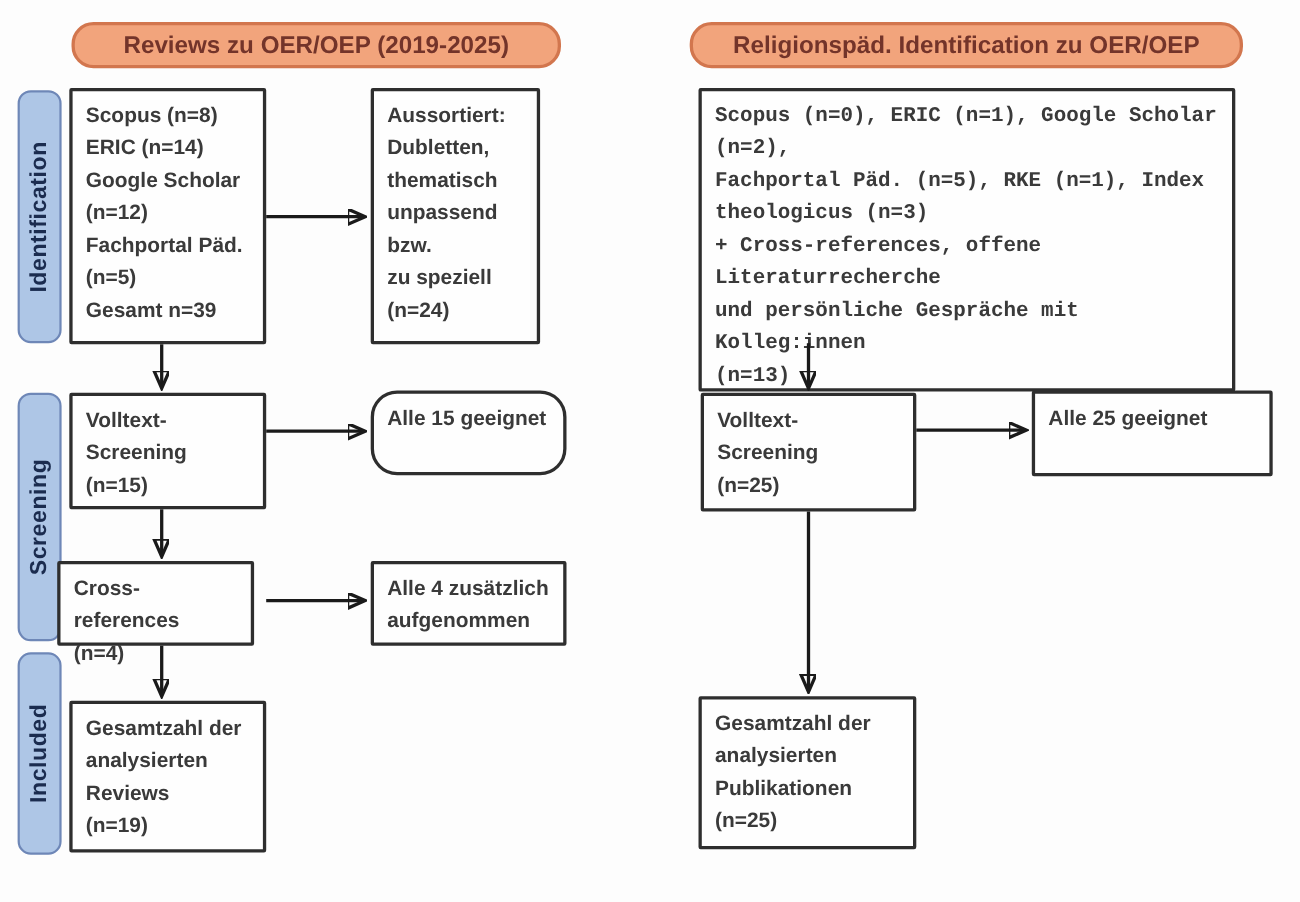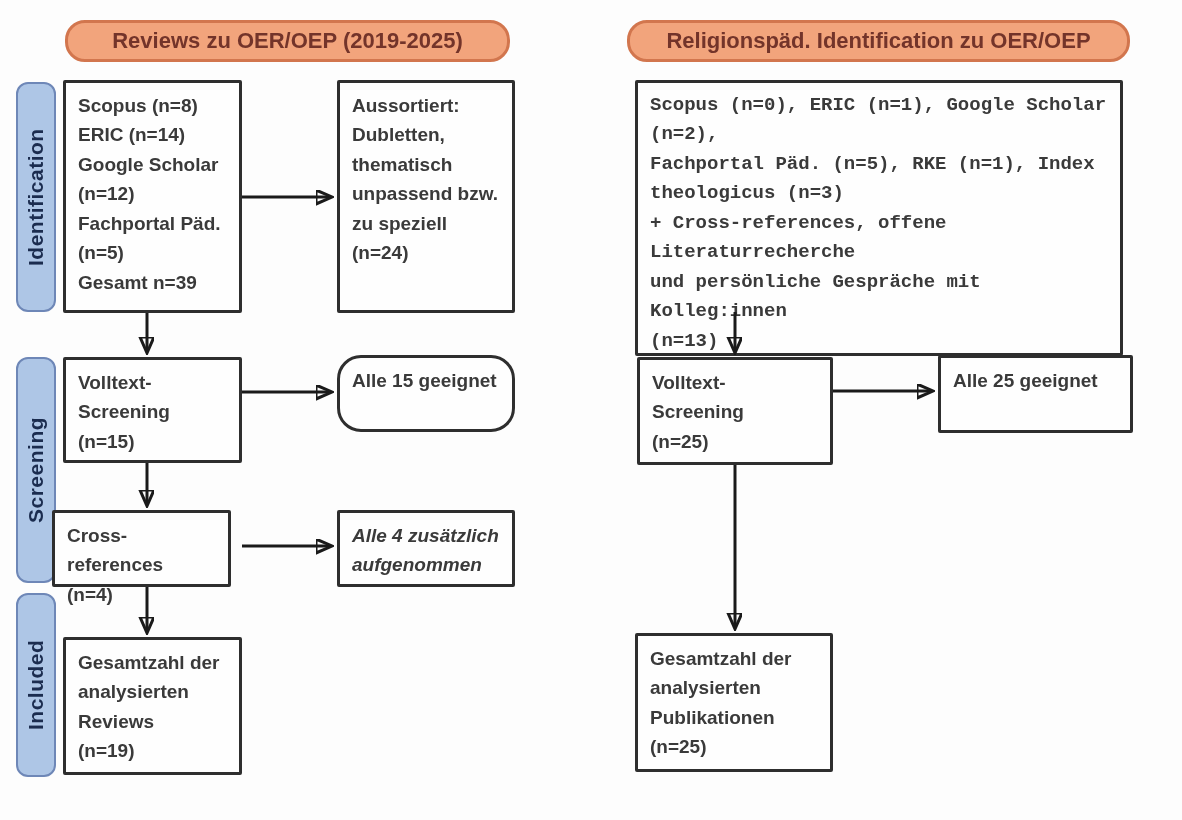--- a/index.html
+++ b/index.html
@@ -51,30 +51,30 @@
 
   
   #hdr-left   {left:65px;  top:20px; width:445px; height:42px;}
   #hdr-right  {left:627px; top:20px; width:503px; height:42px;}
 
   #stage-identification {left:16px; top:82px;  width:40px; height:230px;}
   #stage-screening      {left:16px; top:357px; width:40px; height:226px;}
   #stage-included       {left:16px; top:593px; width:40px; height:184px;}
 
   #box-left-sources   {left:63px;  top:80px;  width:179px; height:233px;}
-  #box-left-excluded  {left:337px; top:80px;  width:178px; height:233px;}
+  #box-left-excluded  {left:337px; top:80px;  width:154px; height:233px;}
   #box-left-fulltext  {left:63px;  top:357px; width:179px; height:106px;}
   #box-left-fulltext-result {left:337px; top:355px; width:178px; height:77px;border-radius:24px;}
   #box-left-crossref  {left:52px;  top:510px; width:179px; height:77px;}
-  #box-left-crossref-result {left:337px; top:510px; width:178px; height:77px;font-style:italic;}
+  #box-left-crossref-result {left:337px; top:510px; width:178px; height:77px;}
   #box-left-included  {left:63px;  top:637px; width:179px; height:138px;}
 
   #box-right-sources  {left:635px; top:80px;  width:488px; height:276px;font-family:Liberation Mono, monospace;}
   #box-right-fulltext {left:637px; top:357px; width:196px; height:108px;}
-  #box-right-fulltext-result {left:938px; top:355px; width:195px; height:78px;}
+  #box-right-fulltext-result {left:938px; top:355px; width:219px; height:78px;}
   #box-right-included {left:635px; top:633px; width:198px; height:139px;}
 </style>
 </head>
 <body>
 
 <div id="canvas">
 
   <div class="hdr" id="hdr-left">Reviews zu OER/OEP (2019-2025)</div>
   <div class="hdr" id="hdr-right">Religionspäd. Identification zu OER/OEP</div>
 

